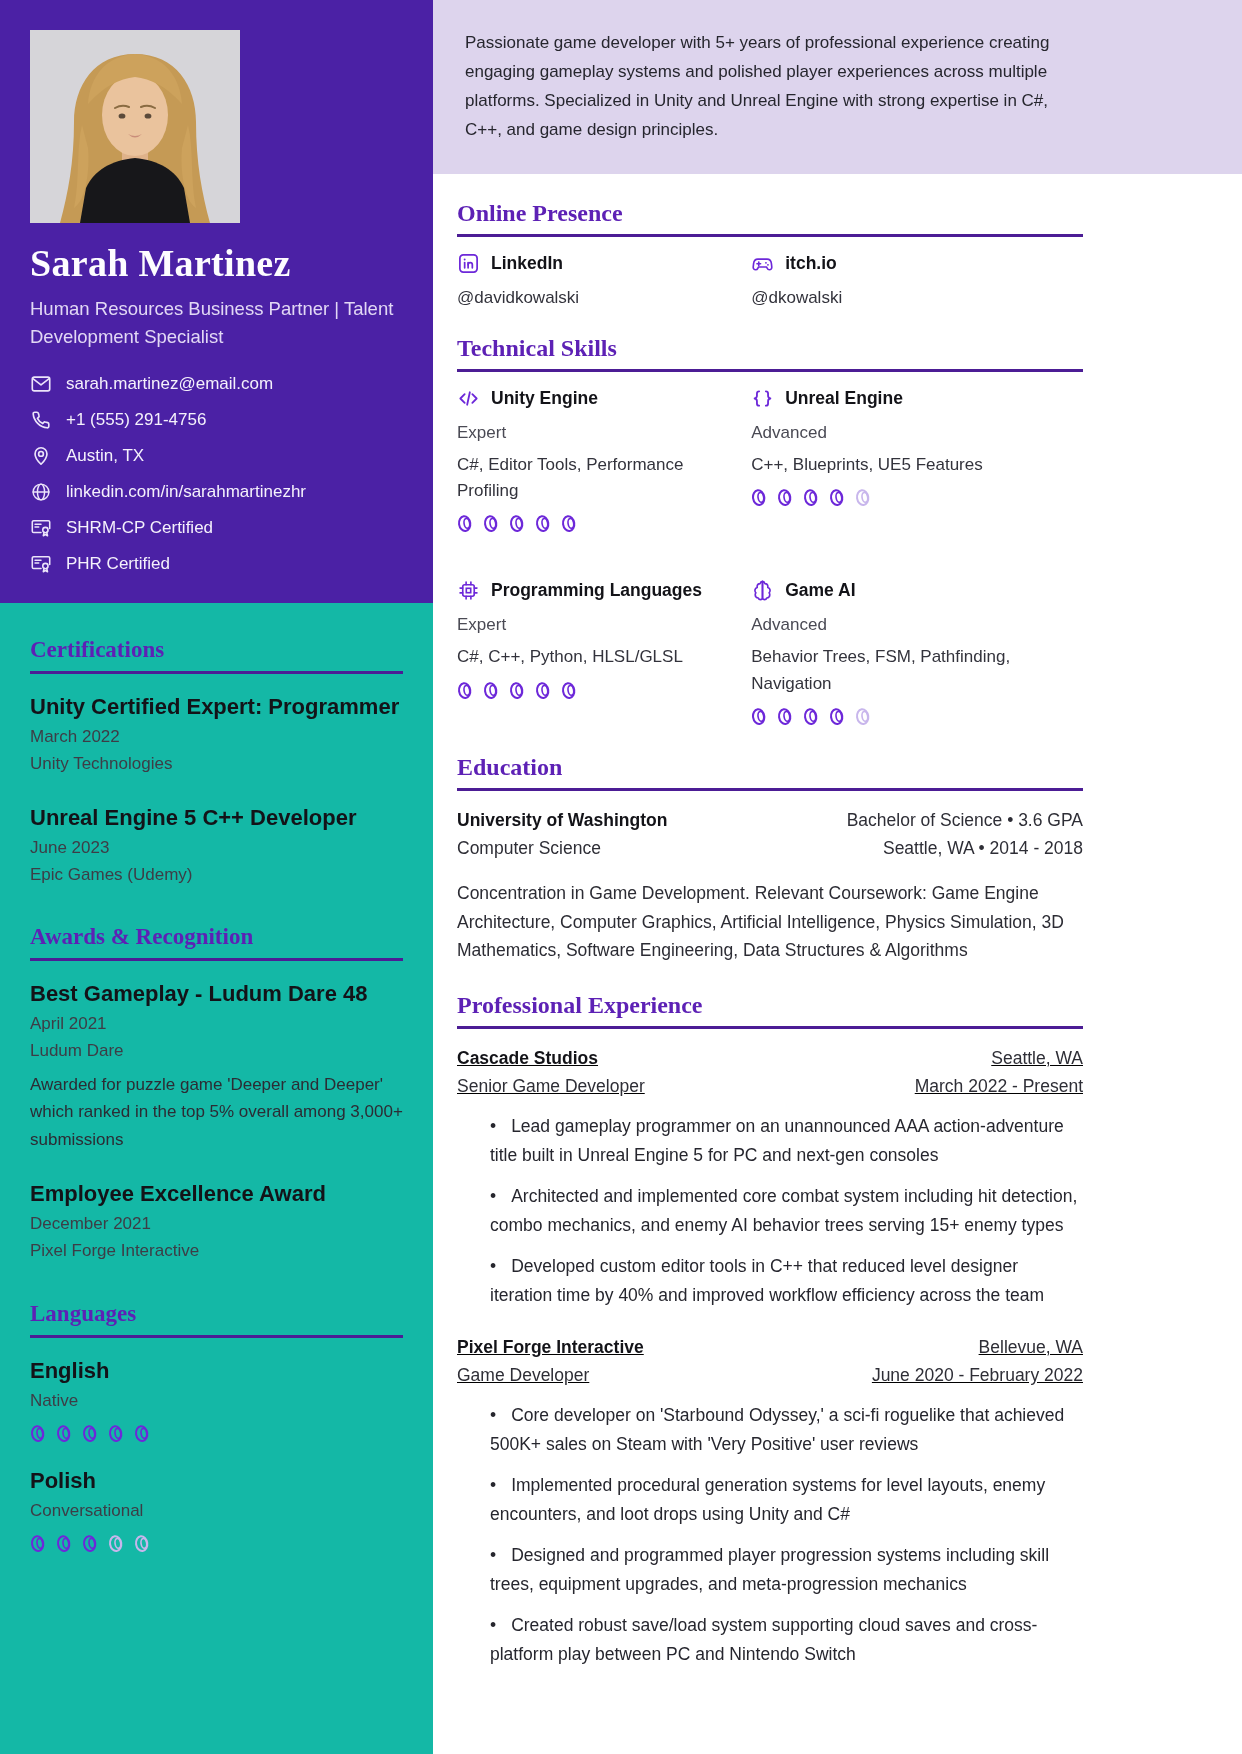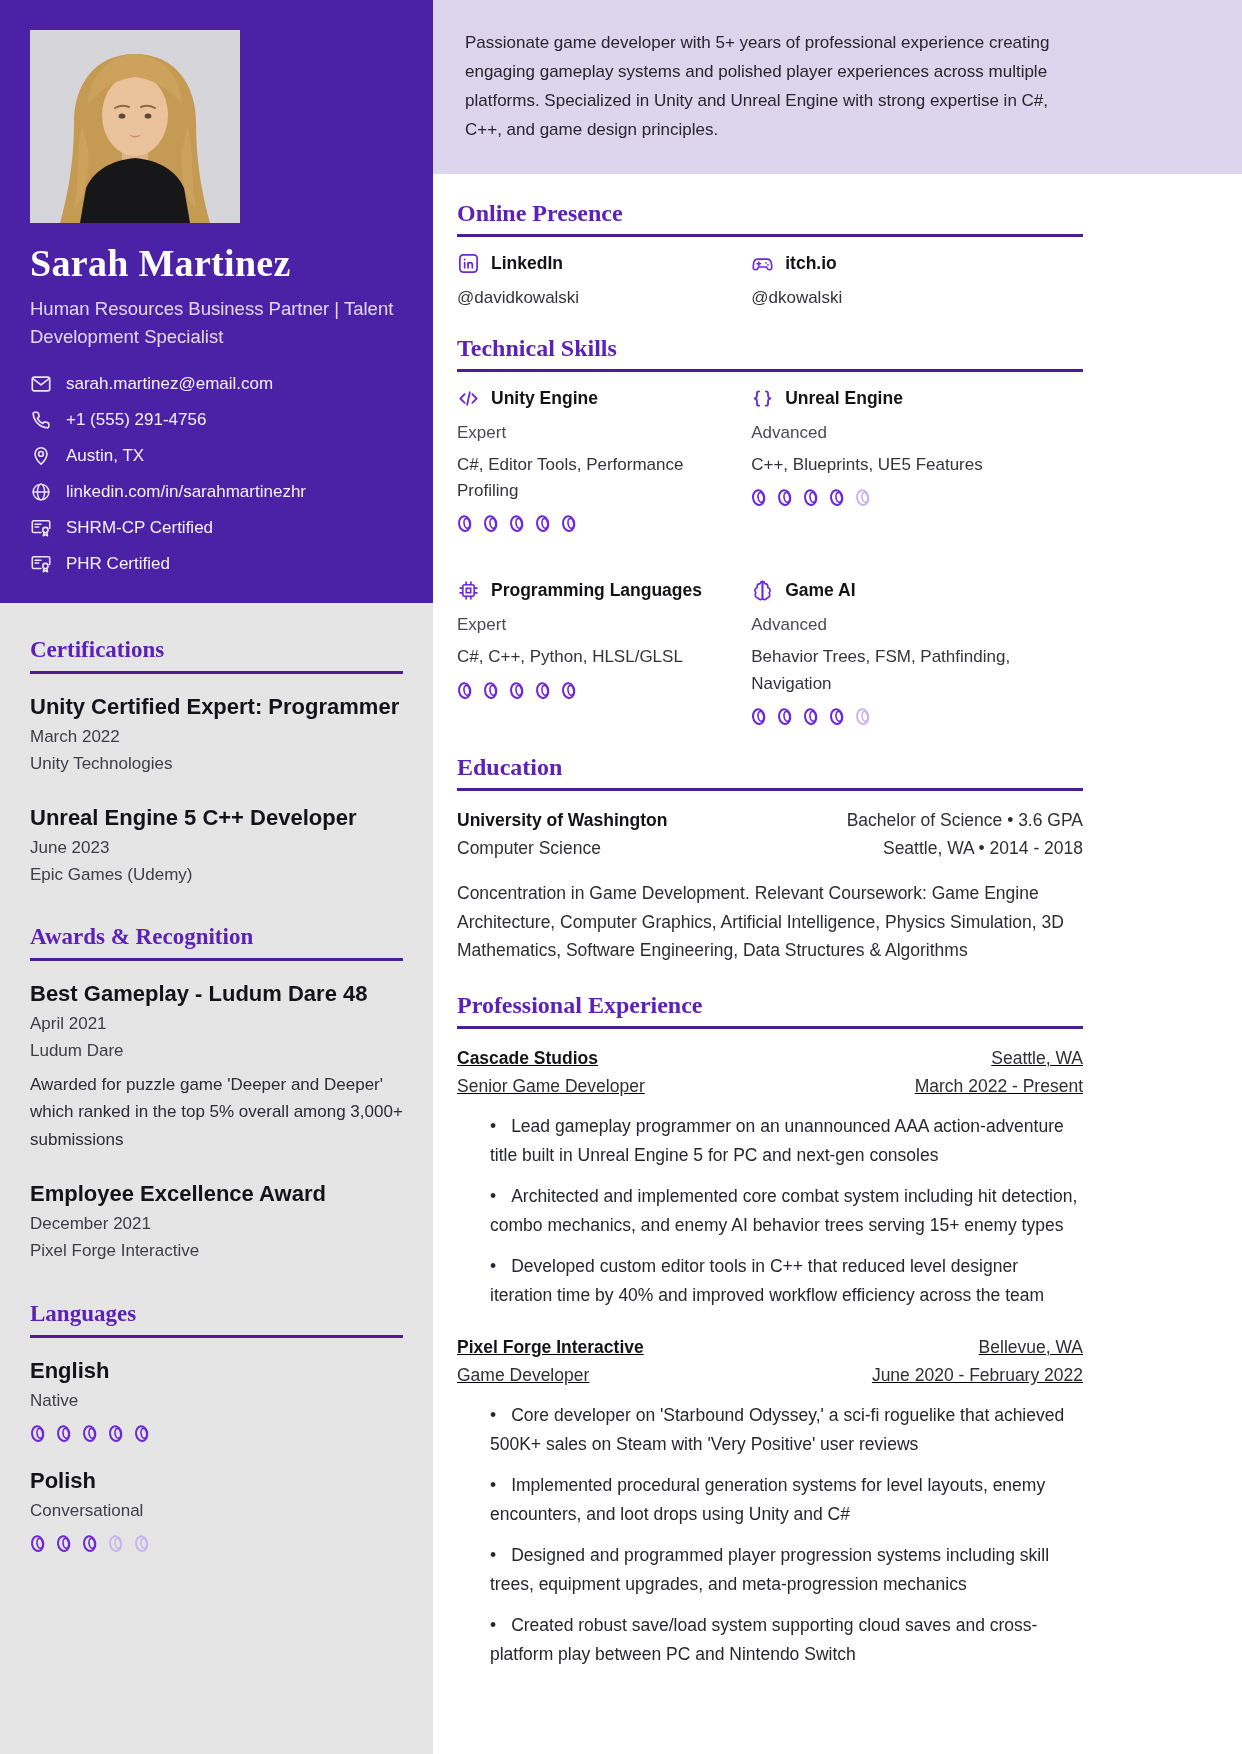--- a/index.html
+++ b/index.html
@@ -1,21 +1,21 @@
 <!DOCTYPE html>
 <html><head>
 <meta charset="utf-8">
 <style>
   * { margin:0; padding:0; box-sizing:border-box; }
   html,body { background:#fff; }
   body { font-family:"Liberation Sans", sans-serif; }
   .page { position:relative; width:1242px; height:1754px; background:#ffffff; overflow:hidden; }
 
   
-  .sidebar { position:absolute; left:0; top:0; width:433px; height:1754px; background:#e5e5e5; }
+  .sidebar { position:absolute; left:0; top:0; width:433px; height:1754px; background:#14b8a6; }
   .sidebar-top { background:#4b21a5; color:#fff; padding:30px 30px 28px 30px; }
   .photo-wrap { width:210px; height:193px; overflow:hidden; }
   .person-name { font-family:"Liberation Serif", serif; font-weight:700; font-size:38px; color:#fdfcff; margin-top:18px; letter-spacing:.3px; }
   .person-title { font-size:18.5px; line-height:1.5; color:#e2d8f5; margin-top:10px; }
   .contact-list { margin-top:22px; }
   .contact-row { display:flex; align-items:center; gap:14px; margin-top:14px; font-size:17px; color:#f5f1fc; }
   .contact-row svg { width:22px; height:22px; flex:0 0 auto; color:#ece4fa; }
 
   .sidebar-body { padding:34px 30px 0 30px; }
   .side-heading { font-family:"Liberation Serif", serif; font-weight:700; font-size:23px; color:#5d21b5; padding-bottom:8px; border-bottom:3px solid #4c1d95; margin-bottom:16px; }

